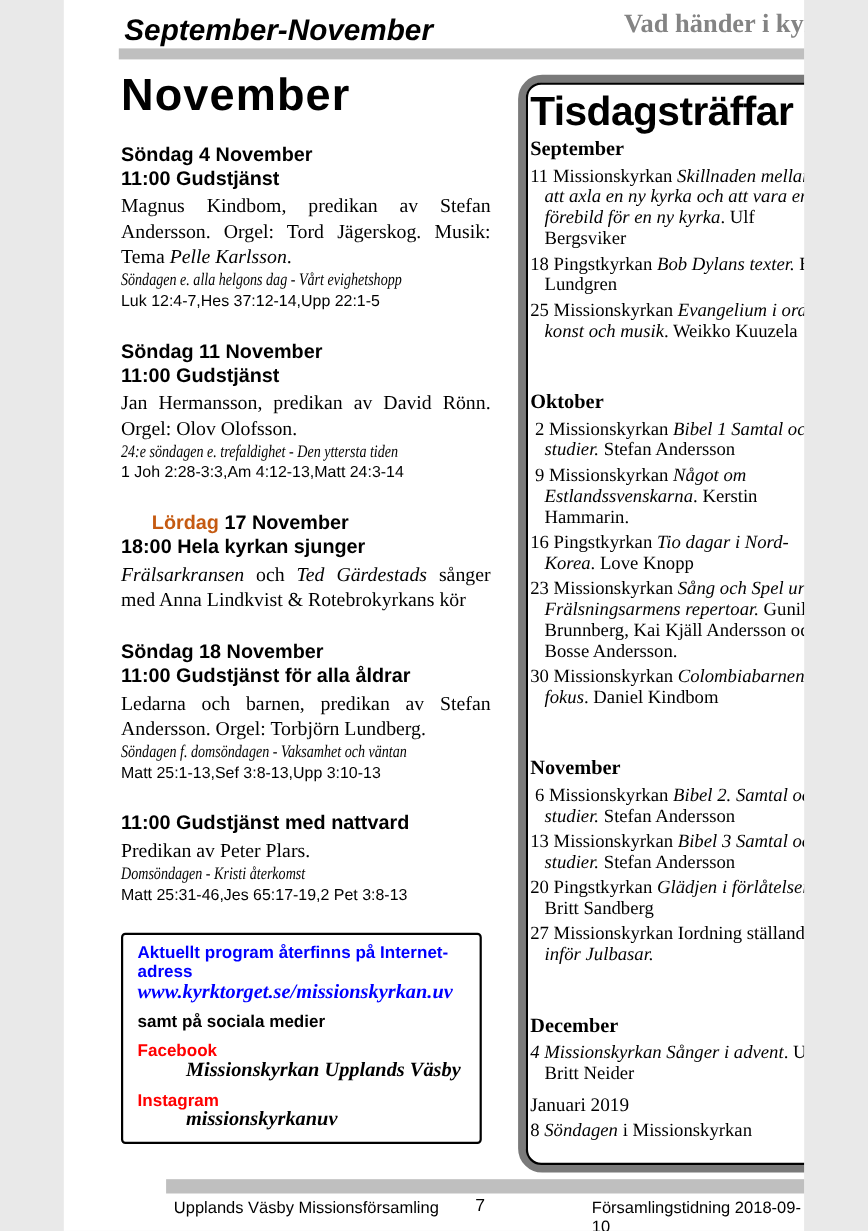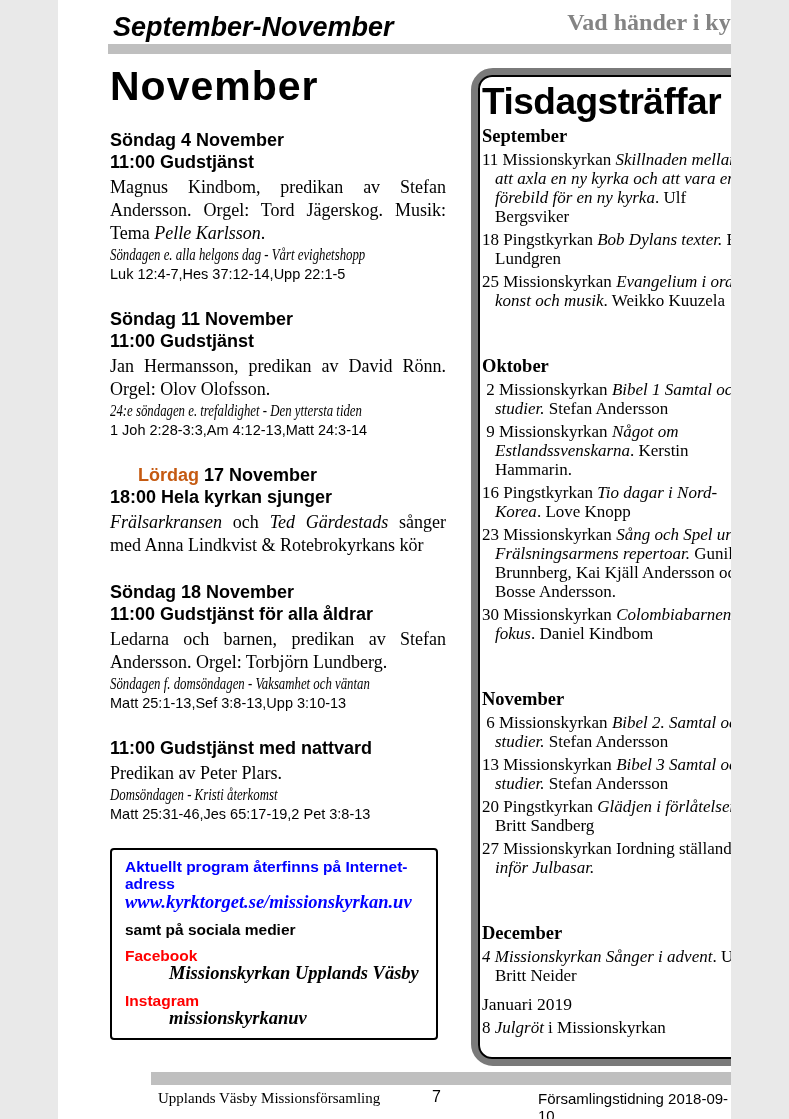--- a/index.html
+++ b/index.html
@@ -55,21 +55,21 @@
   .tt-month.plain { font-weight:normal; font-size:17.5px; }
   .tt-item { font-size:17px; line-height:19px; margin-top:4px;
     padding-left:13px; text-indent:-13px; }
   .tt-section + .tt-section { margin-top:46px; }
   .tt-section.compact { margin-top:9px; }
 
   
   .ftr-bar { position:absolute; left:93px; top:1072px; width:633px; height:13px;
     background:var(--divider-gray,#BFBFBF); }
   .ftr-left  { position:absolute; left:100px; top:1090px;
-    font-family:Liberation Serif, serif; font-size:15px; }
+    font-family:Liberation Sans, sans-serif; font-size:15px; }
   .ftr-page  { position:absolute; left:374px; top:1088px;
     font-family:"Liberation Sans", sans-serif; font-size:16px; }
   .ftr-right { position:absolute; left:480px; top:1090px;
     font-family:"Liberation Sans", sans-serif; font-size:15px; }
 </style>
 </head>
 <body>
 
 <div class="page" style="--accent-orange: #C55A11; --link-blue: #0000FF; --label-red: #FF0000; --divider-gray: #BFBFBF; --header-title-gray: #848484; --box-border-gray: #7A7A7A;">
 
@@ -160,21 +160,21 @@
             <div class="tt-item"><span>13 Missionskyrkan </span><span class="it">Bibel 3 Samtal och studier.</span><span> Stefan Andersson</span></div>
             <div class="tt-item"><span>20 Pingstkyrkan </span><span class="it">Glädjen i förlåtelsen.</span><span> Britt Sandberg</span></div>
             <div class="tt-item"><span>27 Missionskyrkan Iordning ställande </span><span class="it">inför Julbasar.</span></div>
           </section>
           <section class="tt-section">
             <div class="tt-month">December</div>
             <div class="tt-item"><span class="it">4 Missionskyrkan Sånger i advent</span><span>. Ulla-Britt Neider</span></div>
           </section>
           <section class="tt-section compact">
             <div class="tt-month plain">Januari 2019</div>
-            <div class="tt-item"><span>8 </span><span class="it">Julgröt</span><span> i Missionskyrkan</span></div>
+            <div class="tt-item"><span>8 </span><span class="it">Söndagen</span><span> i Missionskyrkan</span></div>
           </section>
         </div>
     </div>
   </aside>
 
   <div class="ftr-bar"></div>
   <span class="ftr-left">Upplands Väsby Missionsförsamling</span>
   <span class="ftr-page">7</span>
   <span class="ftr-right">Församlingstidning 2018-09-10</span>
 

